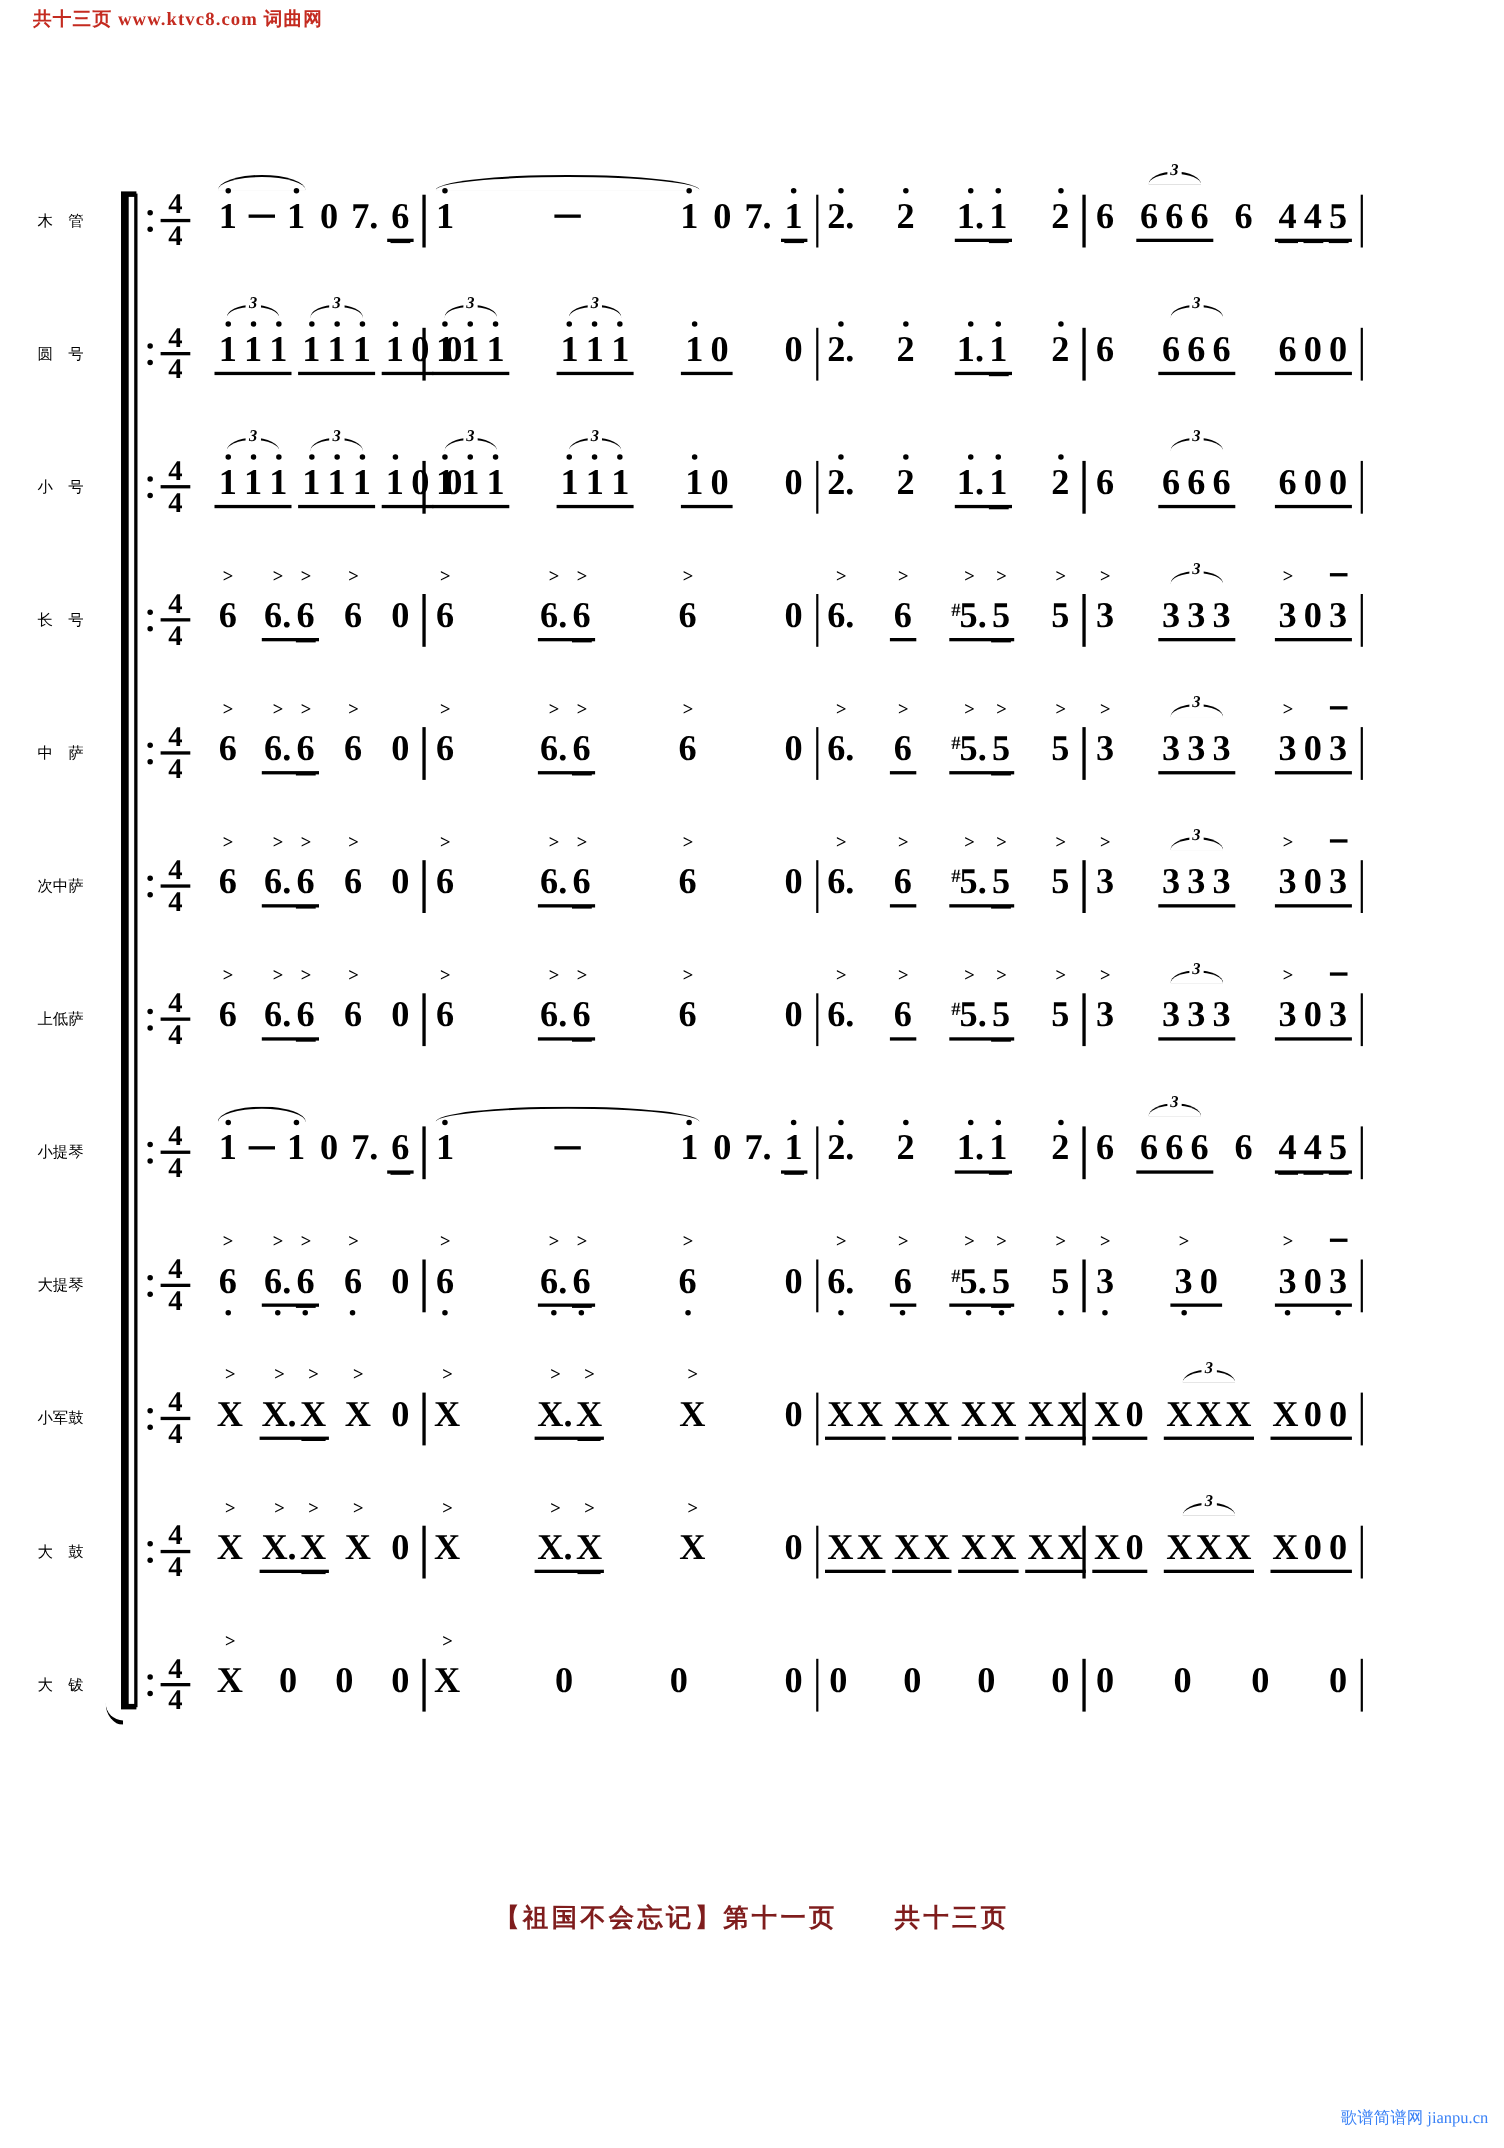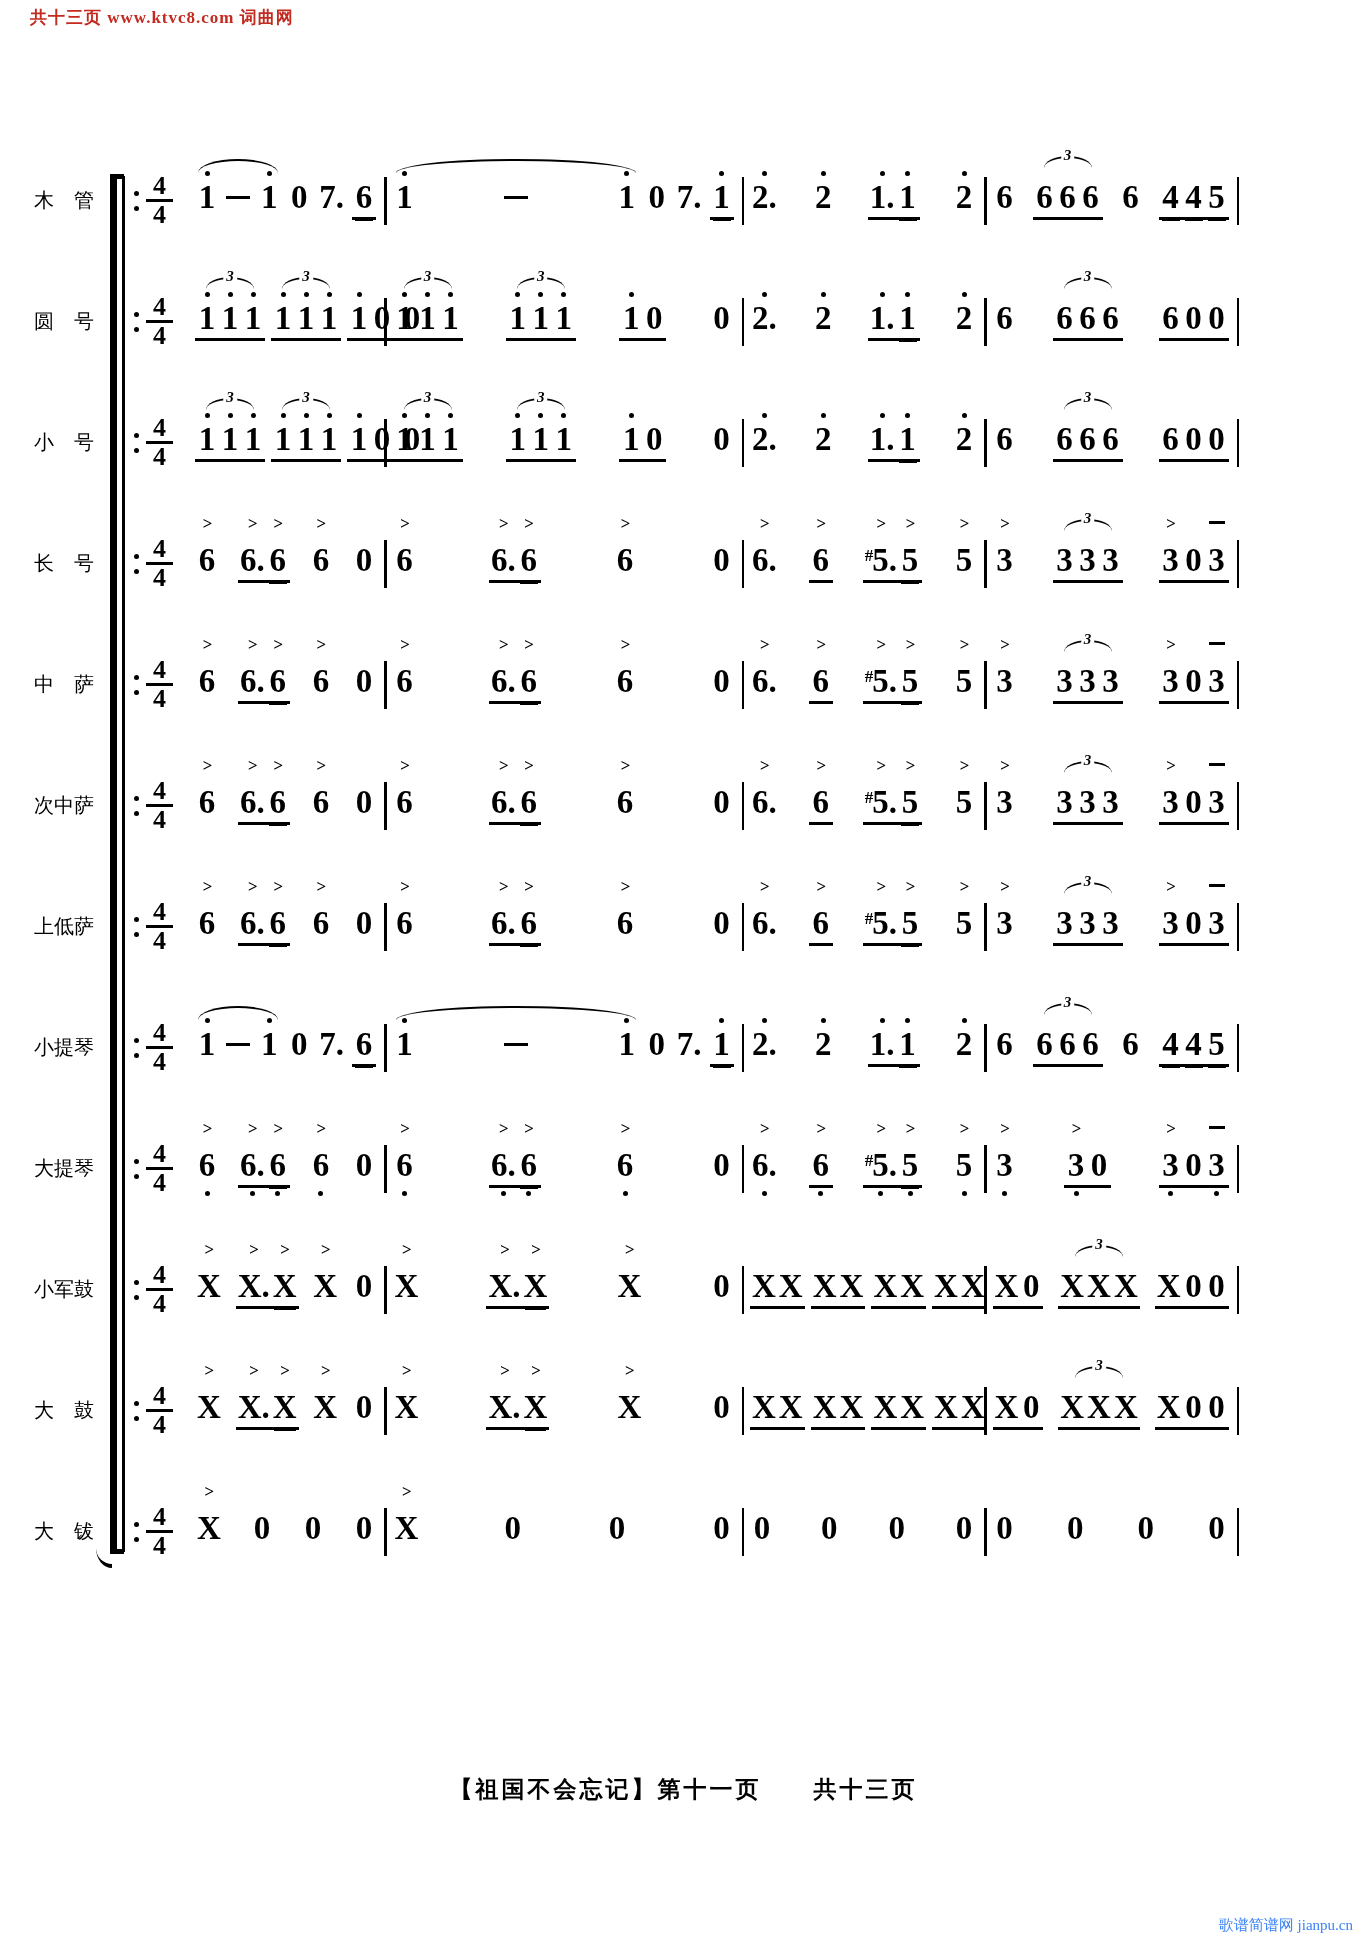--- a/index.html
+++ b/index.html
@@ -11,21 +11,21 @@
   .wm-bottom{position:absolute;right:14px;top:1916px;font-size:15px;}
   .score{position:absolute;left:34px;top:140px;width:1290px;}
   .staves{position:relative;}
   .sysbar-thick{position:absolute;left:76px;top:36px;bottom:40px;width:7px;background:#000;}
   .sysbar-thick::before,.sysbar-thick::after{content:"";position:absolute;left:0;width:14px;height:5px;background:#000;}
   .sysbar-thick::before{top:-2px;} .sysbar-thick::after{bottom:-2px;}
   .sysbar-thin{position:absolute;left:88px;top:36px;bottom:40px;width:2.5px;background:#000;}
   .sysbar-tail{position:absolute;left:62px;bottom:24px;width:16px;height:16px;
                border-bottom:4px solid #000;border-bottom-left-radius:100% 100%;}
   .staff{display:flex;align-items:center;height:121px;}
-  .label{width:66px;flex:none;font-size:20px;color:#000;white-space:nowrap;}
+  .label{width:66px;flex:none;font-size:14px;color:#000;white-space:nowrap;}
   .rdots{display:flex;flex-direction:column;gap:10px;margin:0 7px 0 34px;flex:none;}
   .rdots i{width:5px;height:5px;border-radius:50%;background:#000;}
   .tsig{display:flex;flex-direction:column;align-items:center;margin-right:16px;
         font-size:26px;font-weight:700;line-height:0.95;flex:none;}
   .tsig .rule{width:27px;height:2.5px;background:#000;margin:1px 0;}
   .measures{display:flex;align-items:center;}
   .meas{display:flex;justify-content:space-between;align-items:center;gap:6px;
         padding:0 8px 0 6px;box-sizing:border-box;}
   .bar,.endbar{width:2.5px;height:48px;background:#000;flex:none;}
   .grp{position:relative;display:inline-flex;align-items:baseline;gap:3px;
@@ -1080,15 +1080,15 @@
               <span class="grp">
                 <span class="note"><span class="core">0</span></span>
               </span>
             </div>
             <span class="endbar"></span>
           </div>
         </div>
       </div>
   </div>
 
-  <div class="footer" style="color: #000000; margin-top: 46px;">【祖国不会忘记】第十一页　　共十三页</div>
+  <div class="footer" style="color: #7f1d1d;">【祖国不会忘记】第十一页　　共十三页</div>
   <div class="wm-bottom" style="color: #3b82f6;">歌谱简谱网 jianpu.cn</div>
 </div>
 
 </body></html>

